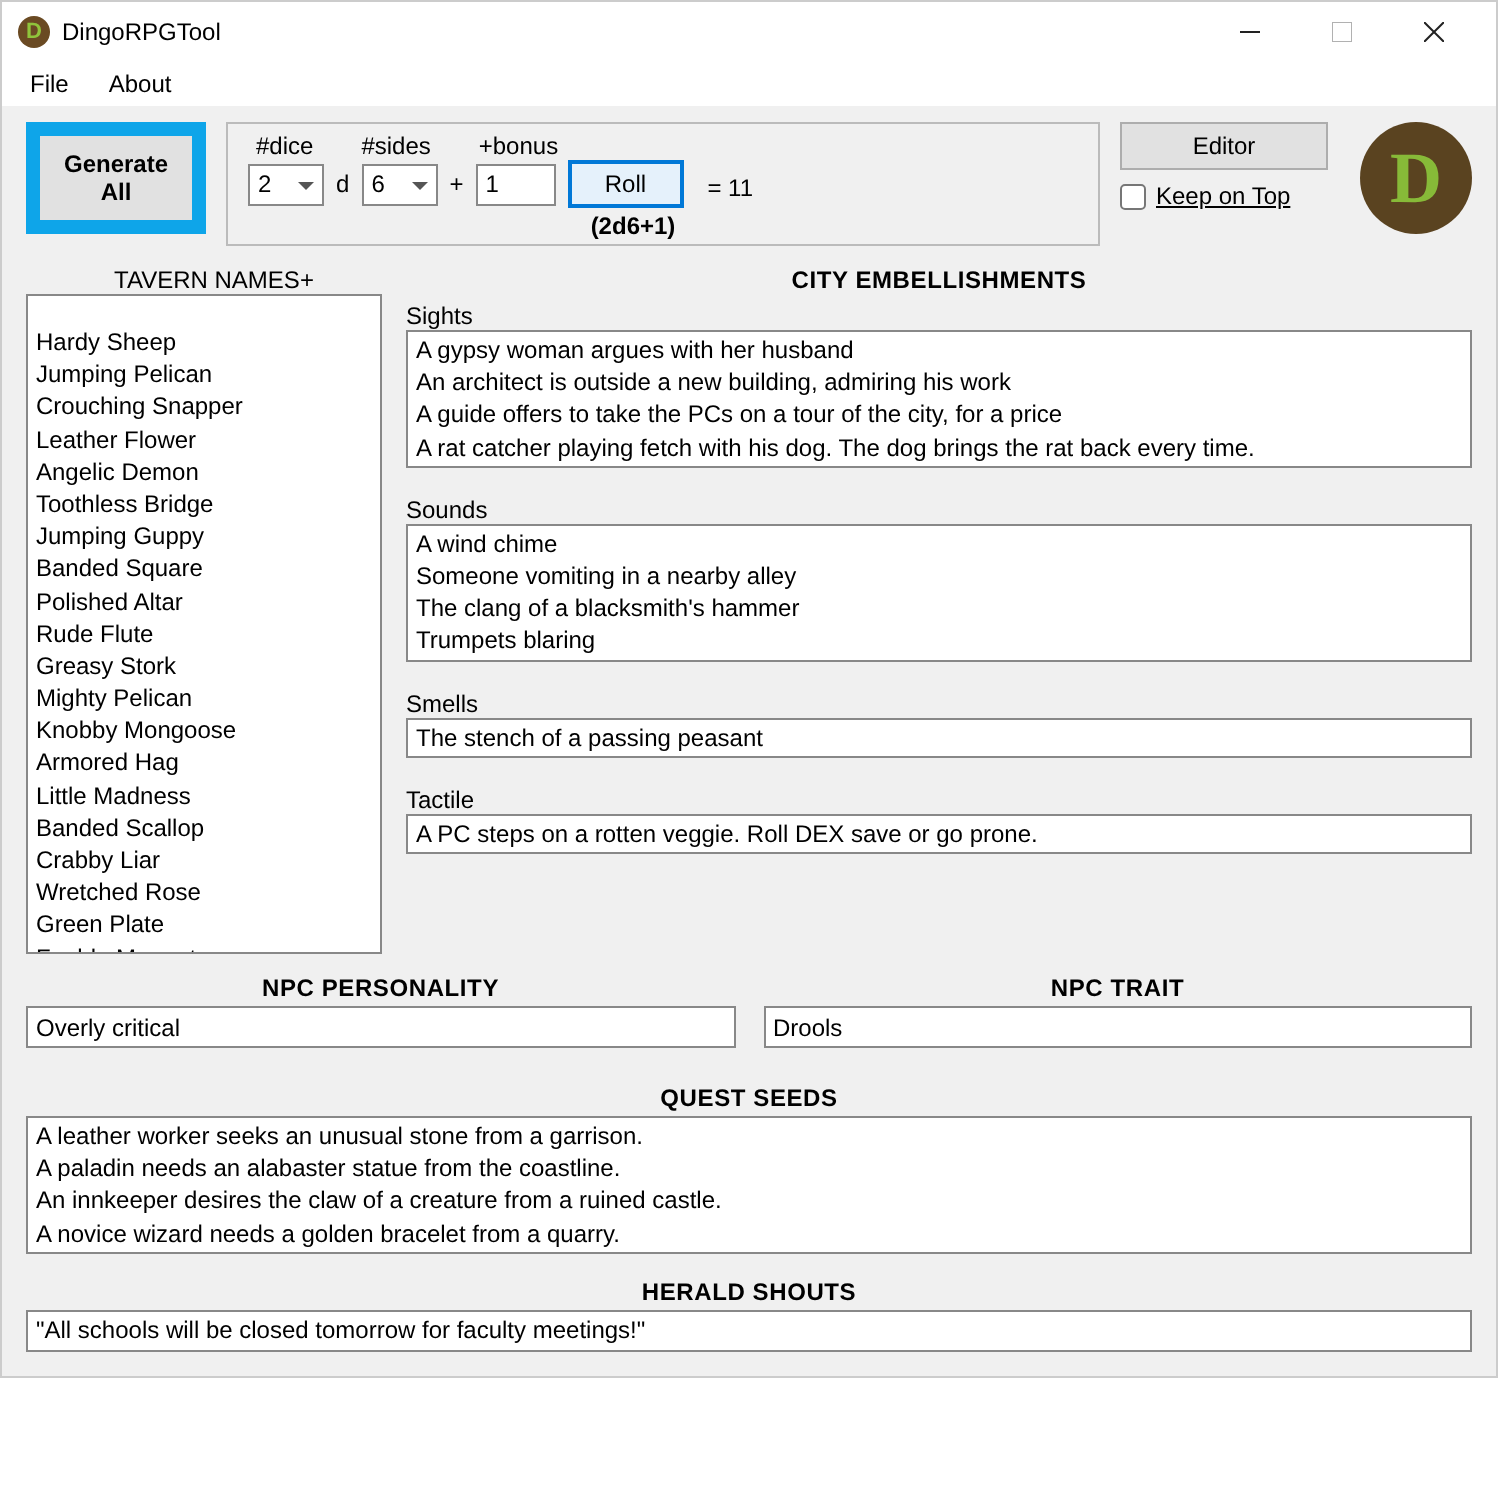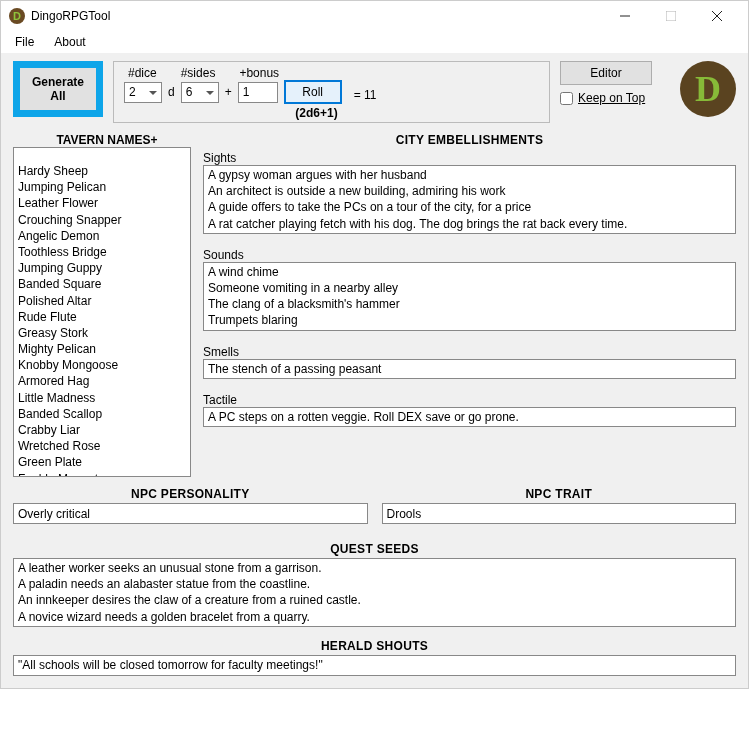--- a/index.html
+++ b/index.html
@@ -17,29 +17,29 @@
 .dicebox { flex:1; border:1px solid #bbb; padding:4px 10px 2px 10px; display:flex; flex-direction:column; }
 .dicelabels { display:flex; gap:24px; padding-left:4px; font-size:11px;align-items:flex-end;}
 .dicerow { display:flex; align-items:center; gap:6px; }
 .sel { background:#fff; border:1px solid #888; height:21px; padding:0 16px 0 4px; position:relative; font-size:12px; display:flex; align-items:center;}
 .sel::after { content:""; position:absolute; right:4px; top:8px; border-left:4px solid transparent; border-right:4px solid transparent; border-top:4px solid #555;}
 .numin { background:#fff; border:1px solid #888; height:21px; width:40px; padding:0 4px; font-size:12px;}
 .rollbtn { border:2px solid #0078d7; background:#e5f1fb; height:24px; width:58px; font-size:12px;}
 .eq { font-size:20px; font-weight:400; margin-left:6px;}
 .formula { text-align:center; font-weight:bold; font-size:12px; margin-top:2px; padding-right:30px;}
 .rightcol { display:flex; flex-direction:column; gap:6px; align-items:flex-start; width:110px;}
-.edbtn { width:92px; height:24px; background:#e1e1e1; border:1px solid #adadad; font-size:12px;}
+.edbtn { width:104px; height:24px; background:#e1e1e1; border:1px solid #adadad; font-size:12px;}
 .cb { display:flex; align-items:center; gap:5px; font-size:12px;text-decoration:underline;}
 .cb input { width:13px; height:13px;}
 .biglogo { width:56px; height:56px; border-radius:50%; background:#5a4320; display:flex; align-items:center; justify-content:center;}
 .biglogo span { color:#87ba38; font-weight:bold; font-size:36px; font-family:Georgia,serif;}
 .mainrow { display:flex; gap:12px; margin-top:10px;}
 .leftcol { width:178px;}
 .secthdr { text-align:center; font-weight:bold; font-size:12px; margin-bottom:2px; letter-spacing:0.3px;}
-.secthdr-left { display:flex; justify-content:center; font-weight:bold; font-size:12px; padding-left:10px;text-align:center;}
+.secthdr-left { display:flex; justify-content:center; font-weight:normal; font-size:12px; padding-left:10px;text-align:center;}
 .listbox { background:#fff; border:1px solid #888; height:330px; overflow:hidden; padding:15px 4px; line-height:1.35;}
 .rcol { flex:1;}
 .sublbl { font-size:12px; margin-top:4px;}
 .txtbox { background:#fff; border:1px solid #888; padding:1px 4px; line-height:1.35; width:100%;}
 .row2 { display:flex; gap:14px; margin-top:10px;}
 .half { flex:1;}
 .inline-input { background:#fff; border:1px solid #888; height:21px; padding:1px 4px; width:100%;}
 .fullsec { margin-top:18px;}
 </style>
 </head>
@@ -111,22 +111,22 @@
 
   <div class="mainrow">
     <div class="leftcol">
       <div class="secthdr-left">
         <span>TAVERN NAMES</span>
         <span>+</span>
       </div>
       <div class="listbox" id="tavern-list">
           <div>Hardy Sheep</div>
           <div>Jumping Pelican</div>
+          <div>Crouching Snapper</div>
           <div>Leather Flower</div>
-          <div>Crouching Snapper</div>
           <div>Angelic Demon</div>
           <div>Toothless Bridge</div>
           <div>Jumping Guppy</div>
           <div>Banded Square</div>
           <div>Polished Altar</div>
           <div>Rude Flute</div>
           <div>Greasy Stork</div>
           <div>Mighty Pelican</div>
           <div>Knobby Mongoose</div>
           <div>Armored Hag</div>

